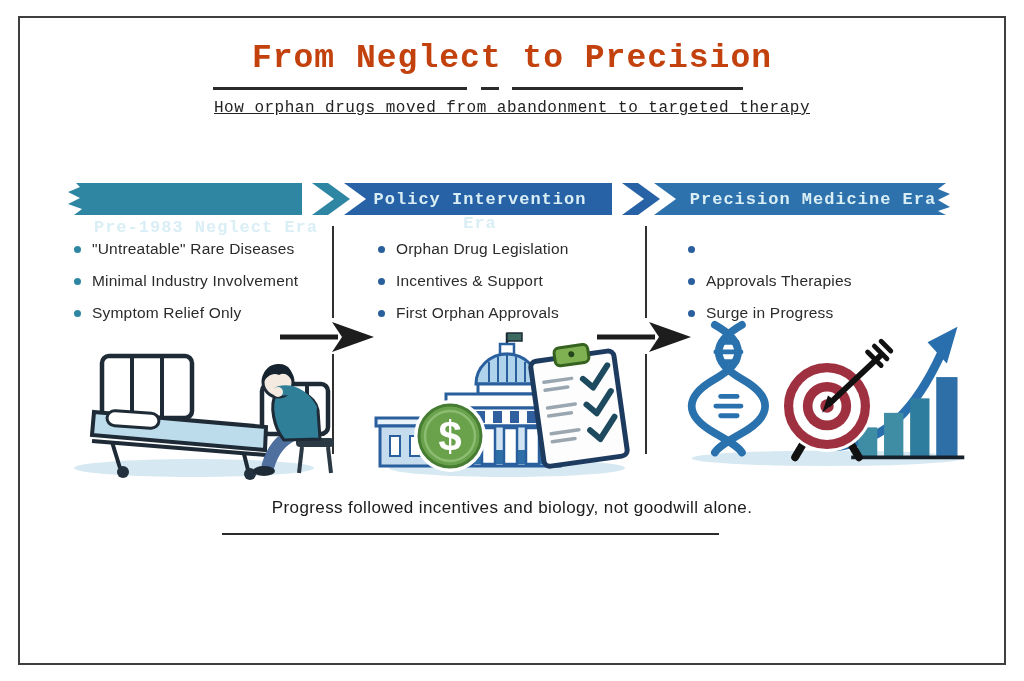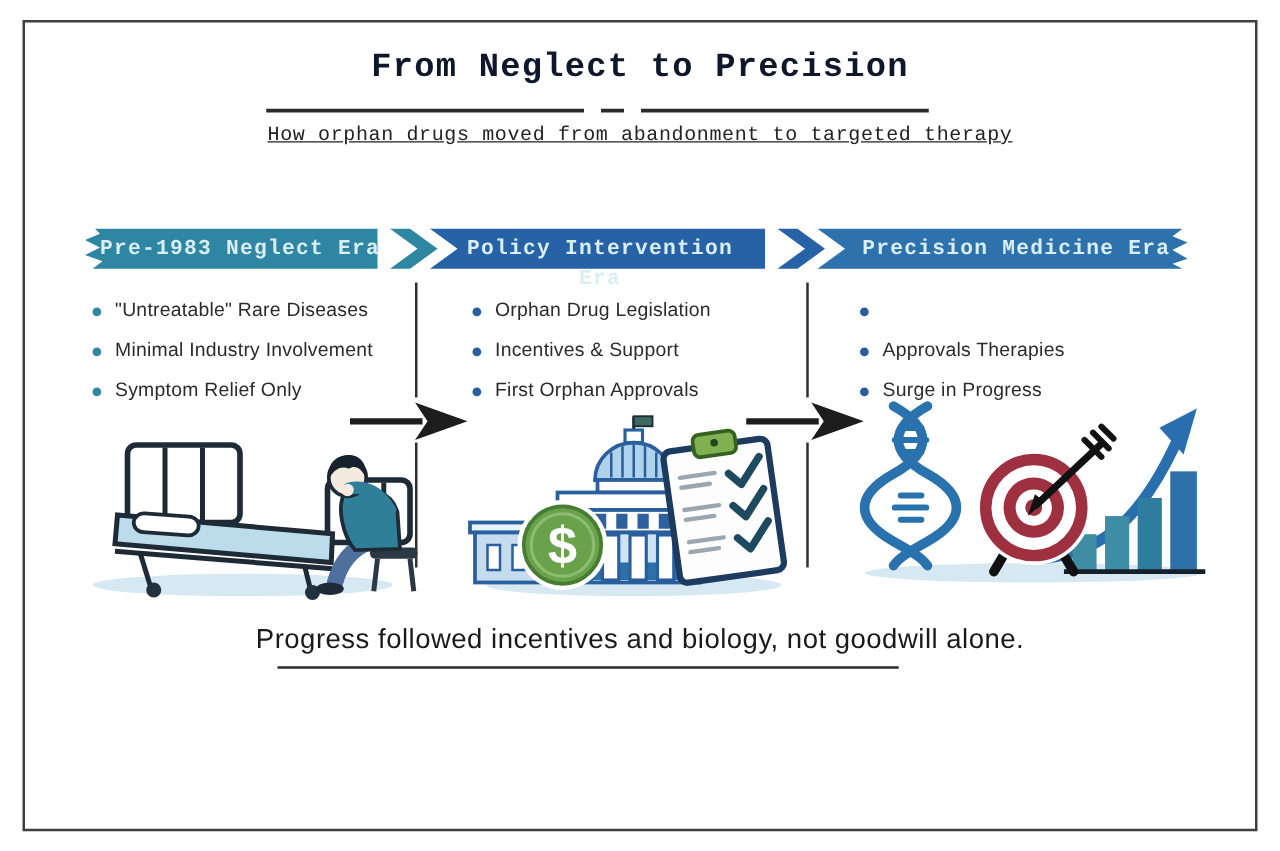--- a/index.html
+++ b/index.html
@@ -1,38 +1,38 @@
 <!DOCTYPE html>
 <html><head>
 <meta charset="utf-8">
 <style>
   html,body{margin:0;padding:0;background:#ffffff;}
   #stage{position:relative;width:1024px;height:681px;background:#ffffff;overflow:hidden;
          font-family:"Liberation Sans","DejaVu Sans",sans-serif;color:#1f1f1f;}
   .frame{position:absolute;left:18px;top:16px;right:18px;bottom:16px;border:2px solid #3f3f3f;}
   .title{position:absolute;left:0;top:40px;width:100%;text-align:center;
          font-family:"Liberation Mono","DejaVu Sans Mono",monospace;font-weight:700;
-         font-size:27px;letter-spacing:1px;color:#0f172a;}
+         font-size:33px;letter-spacing:1px;color:#c2410c;}
   .title-underline{position:absolute;left:213px;top:87px;width:530px;height:3px;
          background:linear-gradient(to right,#2b2b2b 0 48%,transparent 48% 50.5%,
                     #2b2b2b 50.5% 54%,transparent 54% 56.5%,#2b2b2b 56.5% 100%);}
   .subtitle{position:absolute;left:0;top:99px;width:100%;text-align:center;
          font-family:"Liberation Mono","DejaVu Sans Mono",monospace;font-size:16px;
          letter-spacing:0.5px;color:#222;text-decoration:underline;}
   .banner-label{position:absolute;top:188px;height:24px;line-height:24px;text-align:center;
          font-family:"Liberation Mono","DejaVu Sans Mono",monospace;font-weight:700;
          font-size:17px;letter-spacing:1px;color:#d9eef5;}
   .col-list{position:absolute;top:233px;width:270px;}
   .li{display:flex;align-items:center;height:32px;font-size:15.5px;color:#2b2b2b;letter-spacing:0.2px;}
   .dot{width:7px;height:7px;border-radius:50%;margin-right:11px;flex:0 0 auto;}
   .dot-teal{background:#2e86a3;}
   .dot-blue{background:#2a5f9e;}
   .divider{position:absolute;width:2px;background:#303030;}
   .footer-note{position:absolute;left:0;top:498px;width:100%;text-align:center;
-         font-size:22px;letter-spacing:0.4px;color:#1a1a1a;}
+         font-size:17px;letter-spacing:0.4px;color:#1a1a1a;}
   .footer-underline{position:absolute;left:222px;top:533px;width:497px;height:2px;background:#2b2b2b;}
   svg{position:absolute;}
 </style>
 </head>
 <body>
 
 <div id="stage">
 
   <div class="frame"></div>
 
@@ -40,21 +40,21 @@
   <div class="title-underline"></div>
   <div class="subtitle">How orphan drugs moved from abandonment to targeted therapy</div>
 
   <svg style="left:60px;top:181px;" width="900" height="38" viewBox="0 0 900 38">
     <path d="M16,2 L242,2 L242,34 L14,34 L22,28 L8,23 L20,17 L8,11 L20,6 Z" fill="#2e86a3"></path>
     <path d="M252,2 L268,2 L290,18 L268,34 L252,34 L274,18 Z" fill="#2e86a3"></path>
     <path d="M284,2 L552,2 L552,34 L284,34 L306,18 Z" fill="#2862a6"></path>
     <path d="M562,2 L578,2 L600,18 L578,34 L562,34 L584,18 Z" fill="#2862a6"></path>
     <path d="M594,2 L886,2 L878,8 L890,13 L878,19 L890,26 L878,30 L886,34 L594,34 L616,18 Z" fill="#2e72ad"></path>
   </svg>
-  <div class="banner-label" style="left:77px;width:230px;">Pre-1983 Neglect Era</div>
+  <div class="banner-label" style="left:91px;width:230px;margin-top:28px;">Pre-1983 Neglect Era</div>
   <div class="banner-label" style="left:355px;width:250px;">Policy Intervention Era</div>
   <div class="banner-label" style="left:670px;width:286px;">Precision Medicine Era</div>
 
   <div class="col-list" style="left:74px;">
     <div class="li">
         <span class="dot dot-teal"></span>
         <span>"Untreatable" Rare Diseases</span>
       </div>
     <div class="li">
         <span class="dot dot-teal"></span>

